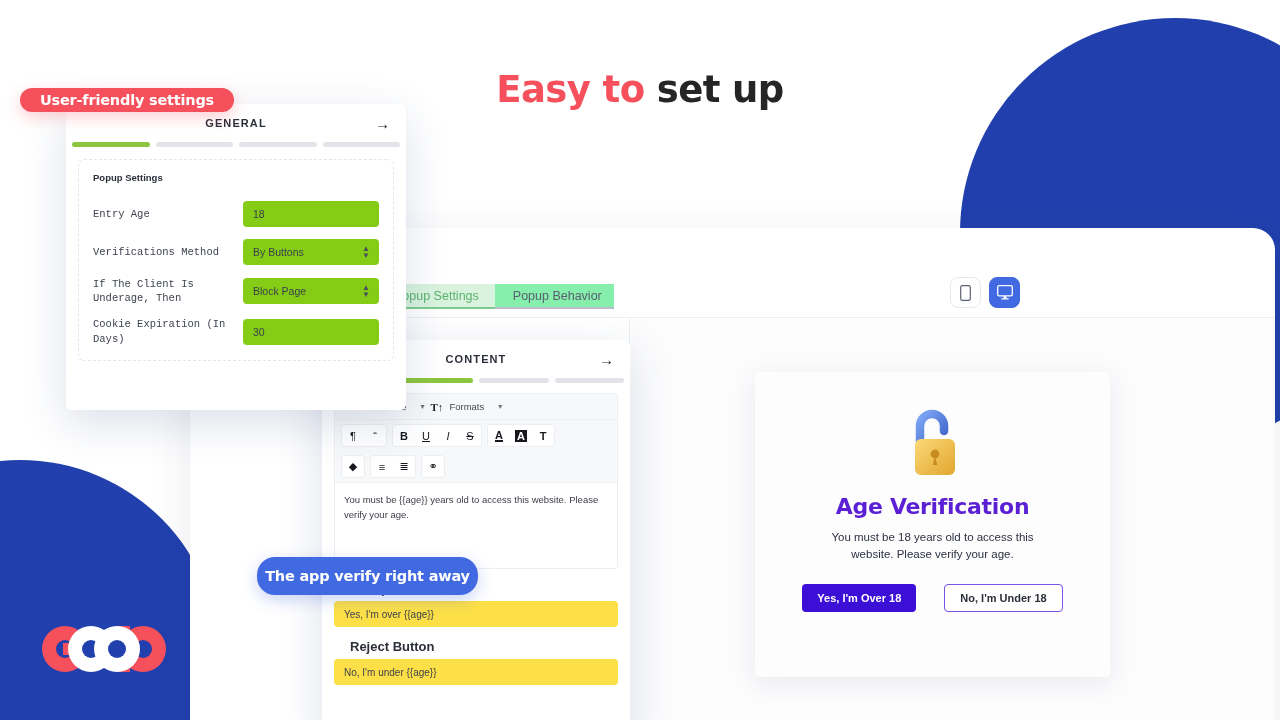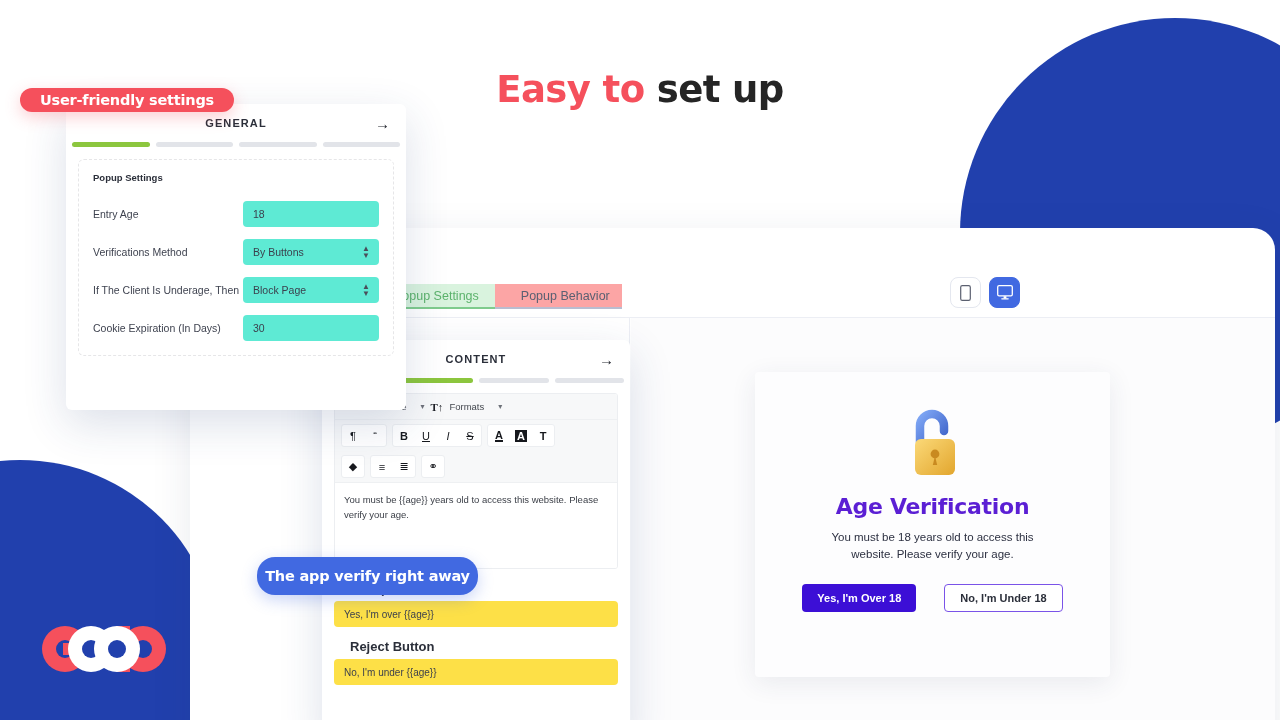--- a/index.html
+++ b/index.html
@@ -110,23 +110,23 @@
     border-bottom: 2px solid #7fcb8d;
   }
   .bc-tab.active::after {
     content: ""; position: absolute; right: -12px; top: 0;
     width: 0; height: 0;
     border-top: 12.5px solid transparent;
     border-bottom: 12.5px solid transparent;
     border-left: 12px solid #d9f3de;
   }
   .bc-tab.inactive {
-    background: #fca5a5;
+    background: #86efac;
     color: #5a6072;
-    padding-left: 26px;
+    padding-left: 18px;
     border-bottom: 2px solid #b9bdd0;
   }
   .device-toggle {
     position: absolute; right: 255px; top: 4px;
     display: flex; gap: 8px; align-items: center;
   }
   .dev-btn {
     width: 31px; height: 31px;
     border-radius: 8px;
     display: flex; align-items: center; justify-content: center;
@@ -187,25 +187,25 @@
   .settings-title {
     font-size: 9.5px; font-weight: bold; color: #2b2f3a;
     margin-bottom: 18px;
   }
   .srow {
     display: flex; align-items: center;
     margin-bottom: 12px;
   }
   .srow:last-child { margin-bottom: 0; }
   .slabel {
-    width: 150px; font-size: 10.5px; color: #3f4350; line-height: 1.35;
+    width: 150px; font-size: 10.5px; color: #3f4350; line-height: 1.35; font-family: Liberation Mono, monospace;
   }
   .sfield {
     flex: 1; height: 26px;
-    background: #5eead4; border-radius: 4px;
+    background: #84cc16; border-radius: 4px;
     display: flex; align-items: center;
     padding: 0 10px; font-size: 10.5px; color: #3b3f4c;
     position: relative;
   }
   .sel-caret {
     position: absolute; right: 9px; top: 50%; transform: translateY(-50%);
     font-size: 8px; line-height: 7px; color: #4a4e5a; text-align: center;
   }
 
   

